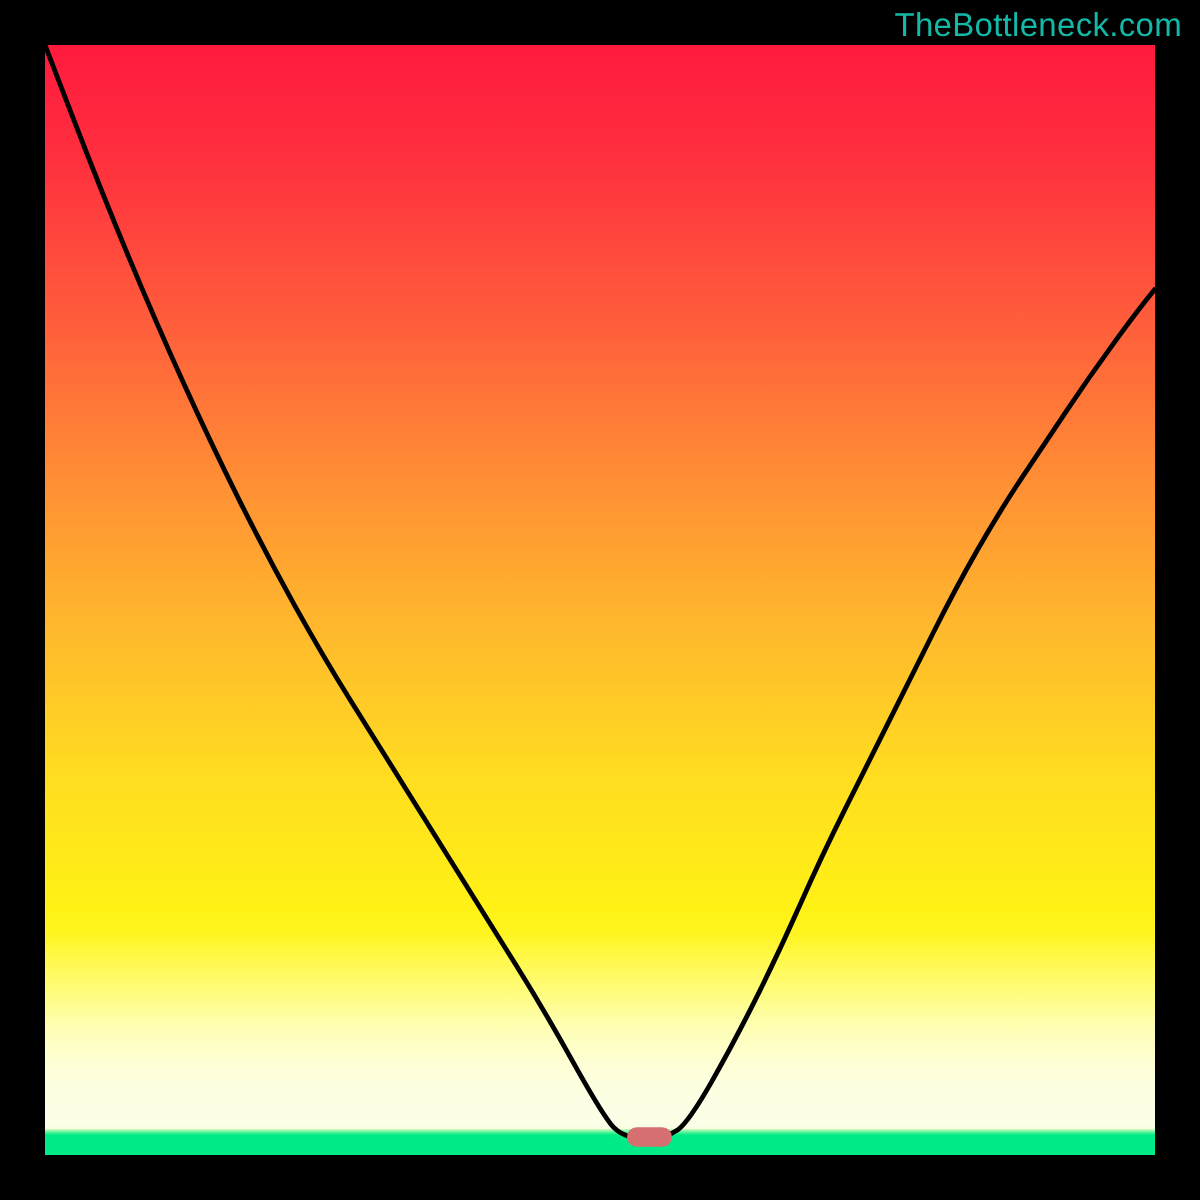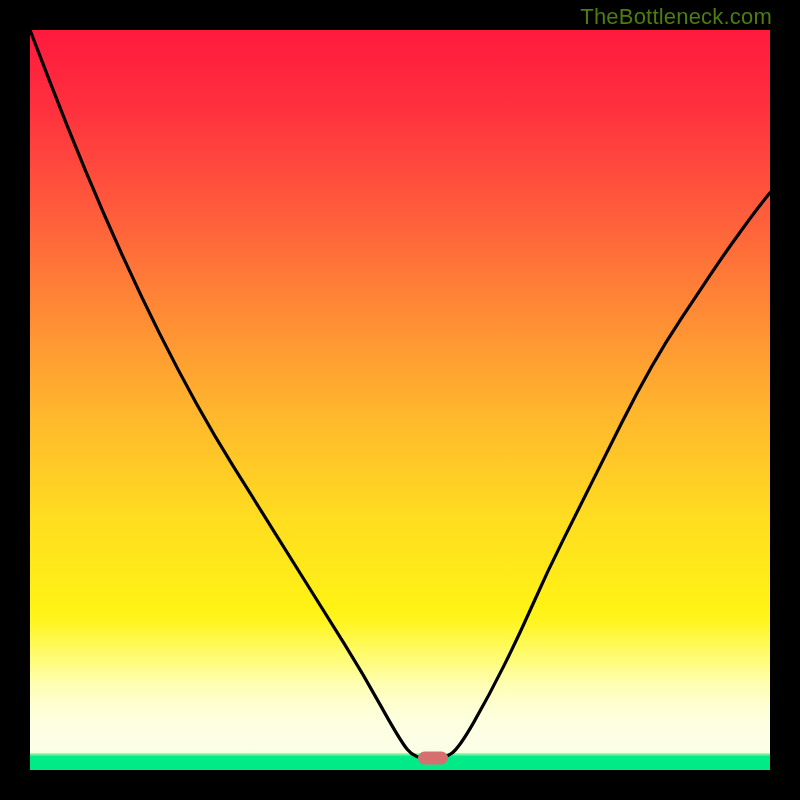--- a/index.html
+++ b/index.html
@@ -13,22 +13,22 @@
   }
   .container {
     position: relative;
     width: 800px;
     height: 800px;
     background: #000;
   }
   .watermark {
     position: absolute;
     top: 4px;
-    right: 28px;
-    color: #4d7c0f;
+    right: 12px;
+    color: #14b8a6;
     font-size: 22px;
     font-weight: 500;
     letter-spacing: 0.2px;
     z-index: 5;
   }
   .plot-area {
     position: absolute;
     left: 30px;
     top: 30px;
     width: 740px;

